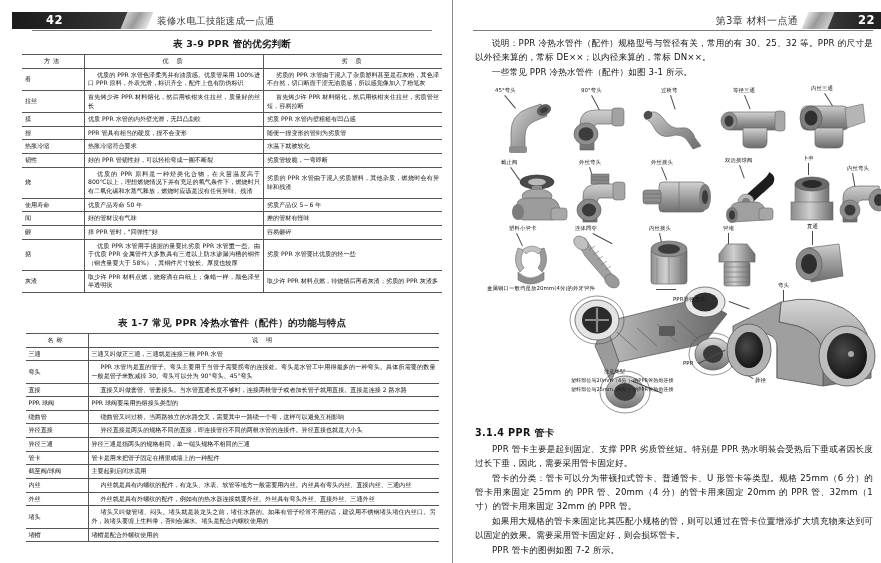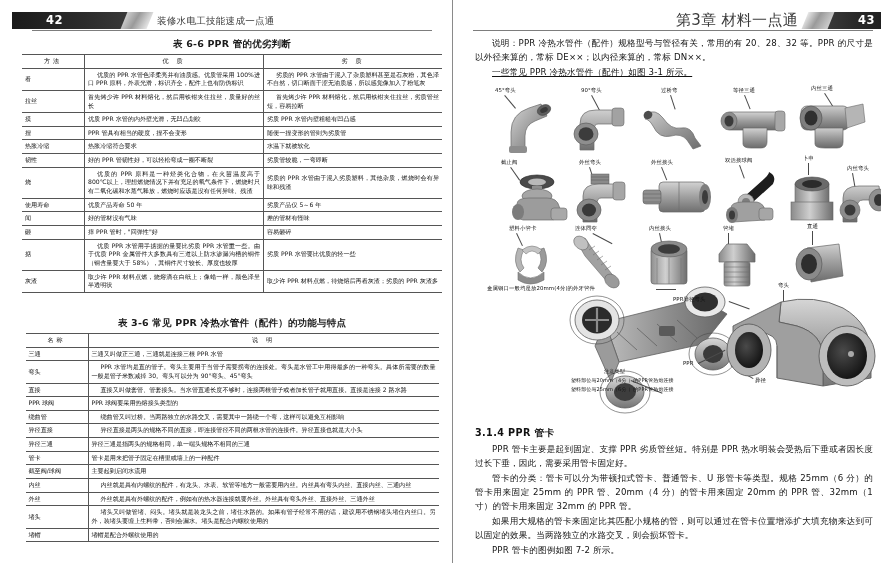--- a/index.html
+++ b/index.html
@@ -42,21 +42,21 @@
   .head-right .slash{
     position:absolute;right:62px;top:0;height:17px;width:26px;
     background:linear-gradient(100deg,#e8e8e8 0%,#9a9a9a 45%,#cfcfcf 100%);
     transform:skewX(-22deg);
   }
   .head-right .pg{
     position:absolute;right:18px;top:1px;color:#fff;font-weight:bold;font-size:11.5px;
     line-height:15px;letter-spacing:.5px;
   }
   .head-right .ch{
-    position:absolute;right:95px;top:2px;font-size:15px;color:#3a3a3a;line-height:13px;
+    position:absolute;right:95px;top:2px;font-size:10px;color:#3a3a3a;line-height:13px;
     letter-spacing:.3px;white-space:nowrap;
   }
 
   
   .tbl-cap{
     text-align:center;font-size:9.5px;font-weight:bold;color:#1a1a1a;
     letter-spacing:.2px;margin:0;padding:0;
   }
   table.bk{
     border-collapse:collapse;width:400px;margin:3px auto 0 auto;
@@ -111,21 +111,21 @@
 
     <div class="head-left">
       <div class="bar"></div>
       <div class="slash"></div>
       <div class="pg">42</div>
       <div class="bk">装修水电工技能速成一点通</div>
     </div>
     <div class="head-rule"></div>
 
     <div style="position:absolute;left:0;top:38px;width:440px;">
-      <div class="tbl-cap">表 6-6   PPR 管的优劣判断</div>
+      <div class="tbl-cap">表 3-9   PPR 管的优劣判断</div>
       <table class="bk t36">
         <tbody id="t36body">
             <tr class="hdr">
               <td class="c-name vline">方法</td>
               <td class="c-a vline">优      质</td>
               <td class="c-b">劣      质</td>
             </tr>
             <tr>
               <td class="c-name vline">
                 <span class="cell-flat">看</span>
@@ -256,21 +256,21 @@
               </td>
               <td class="c-b">
                 <span class="cell-flat">取少许 PPR 材料点燃，待烧熔后再看灰渣；劣质的 PPR 灰渣多</span>
               </td>
             </tr>
           </tbody>
       </table>
     </div>
 
     <div style="position:absolute;left:0;top:317px;width:440px;">
-      <div class="tbl-cap">表 3-6   常见 PPR 冷热水管件（配件）的功能与特点</div>
+      <div class="tbl-cap">表 1-7   常见 PPR 冷热水管件（配件）的功能与特点</div>
       <table class="bk t37">
         <tbody id="t37body">
             <tr class="hdr">
               <td class="c-name vline">名称</td>
               <td class="c-desc">说      明</td>
             </tr>
             <tr>
               <td class="c-name vline">
                 <span class="cell-flat">三通</span>
               </td>
@@ -380,27 +380,27 @@
 
   </div>
 
   <div class="gutter"></div>
 
   <div class="page right">
 
     <div class="head-right">
       <div class="bar"></div>
       <div class="slash"></div>
-      <div class="pg">43</div>
+      <div class="pg">22</div>
       <div class="ch">第3章  材料一点通</div>
     </div>
     <div class="head-rule"></div>
 
-    <div class="bodytext ind" style="left:22px;top:37px;width:398px;">说明：PPR 冷热水管件（配件）规格型号与管径有关，常用的有 20、28、32 等。PPR 的尺寸是以外径来算的，常标 DE××；以内径来算的，常标 DN××。</div>
-    <div class="bodytext ind" style="left:22px;top:66px;width:398px;text-decoration:underline;">一些常见 PPR 冷热水管件（配件）如图 3-1 所示。</div>
+    <div class="bodytext ind" style="left:22px;top:37px;width:398px;">说明：PPR 冷热水管件（配件）规格型号与管径有关，常用的有 30、25、32 等。PPR 的尺寸是以外径来算的，常标 DE××；以内径来算的，常标 DN××。</div>
+    <div class="bodytext ind" style="left:22px;top:66px;width:398px;">一些常见 PPR 冷热水管件（配件）如图 3-1 所示。</div>
 
     <div class="figwrap" style="top:80px;">
 
       <div class="lbl" style="left:42px;top:8px;">45°弯头</div>
       <div class="lead" style="left:52px;top:15px;width:17px;transform:rotate(50deg);"></div>
       <div class="part" style="left:42px;top:22px;">
         <svg width="58" height="52" viewBox="0 0 58 52">
           <defs>
             <linearGradient id="g1" x1="0" y1="0" x2="1" y2="1">
               <stop offset="0" stop-color="#d4d4d4"></stop>
@@ -759,17 +759,17 @@
           <path d="M58 52 L58 84" stroke="#6e6e6e" stroke-width=".8"></path>
         </svg>
       </div>
 
     </div>
 
 
     <div class="sec-h" style="left:22px;top:427px;">3.1.4   PPR 管卡</div>
     <div class="bodytext ind" style="left:22px;top:443px;width:398px;">PPR 管卡主要是起到固定、支撑 PPR 劣质管丝短。特别是 PPR 热水明装会受热后下垂或者因长度过长下垂，因此，需要采用管卡固定好。</div>
     <div class="bodytext ind" style="left:22px;top:472px;width:398px;">管卡的分类：管卡可以分为带顿扣式管卡、普通管卡、U 形管卡等类型。规格 25mm（6 分）的管卡用来固定 25mm 的 PPR 管、20mm（4 分）的管卡用来固定 20mm 的 PPR 管、32mm（1 寸）的管卡用来固定 32mm 的 PPR 管。</div>
-    <div class="bodytext ind" style="left:22px;top:515px;width:398px;">如果用大规格的管卡来固定比其匹配小规格的管，则可以通过在管卡位置增添扩大填充物来达到可以固定的效果。当两路独立的水路交叉，则会损坏管卡。</div>
+    <div class="bodytext ind" style="left:22px;top:515px;width:398px;">如果用大规格的管卡来固定比其匹配小规格的管，则可以通过在管卡位置增添扩大填充物来达到可以固定的效果。需要采用管卡固定好，则会损坏管卡。</div>
     <div class="bodytext ind" style="left:22px;top:544px;width:398px;">PPR 管卡的图例如图 7-2 所示。</div>
 
   </div>
 </div>
 
 </body></html>

